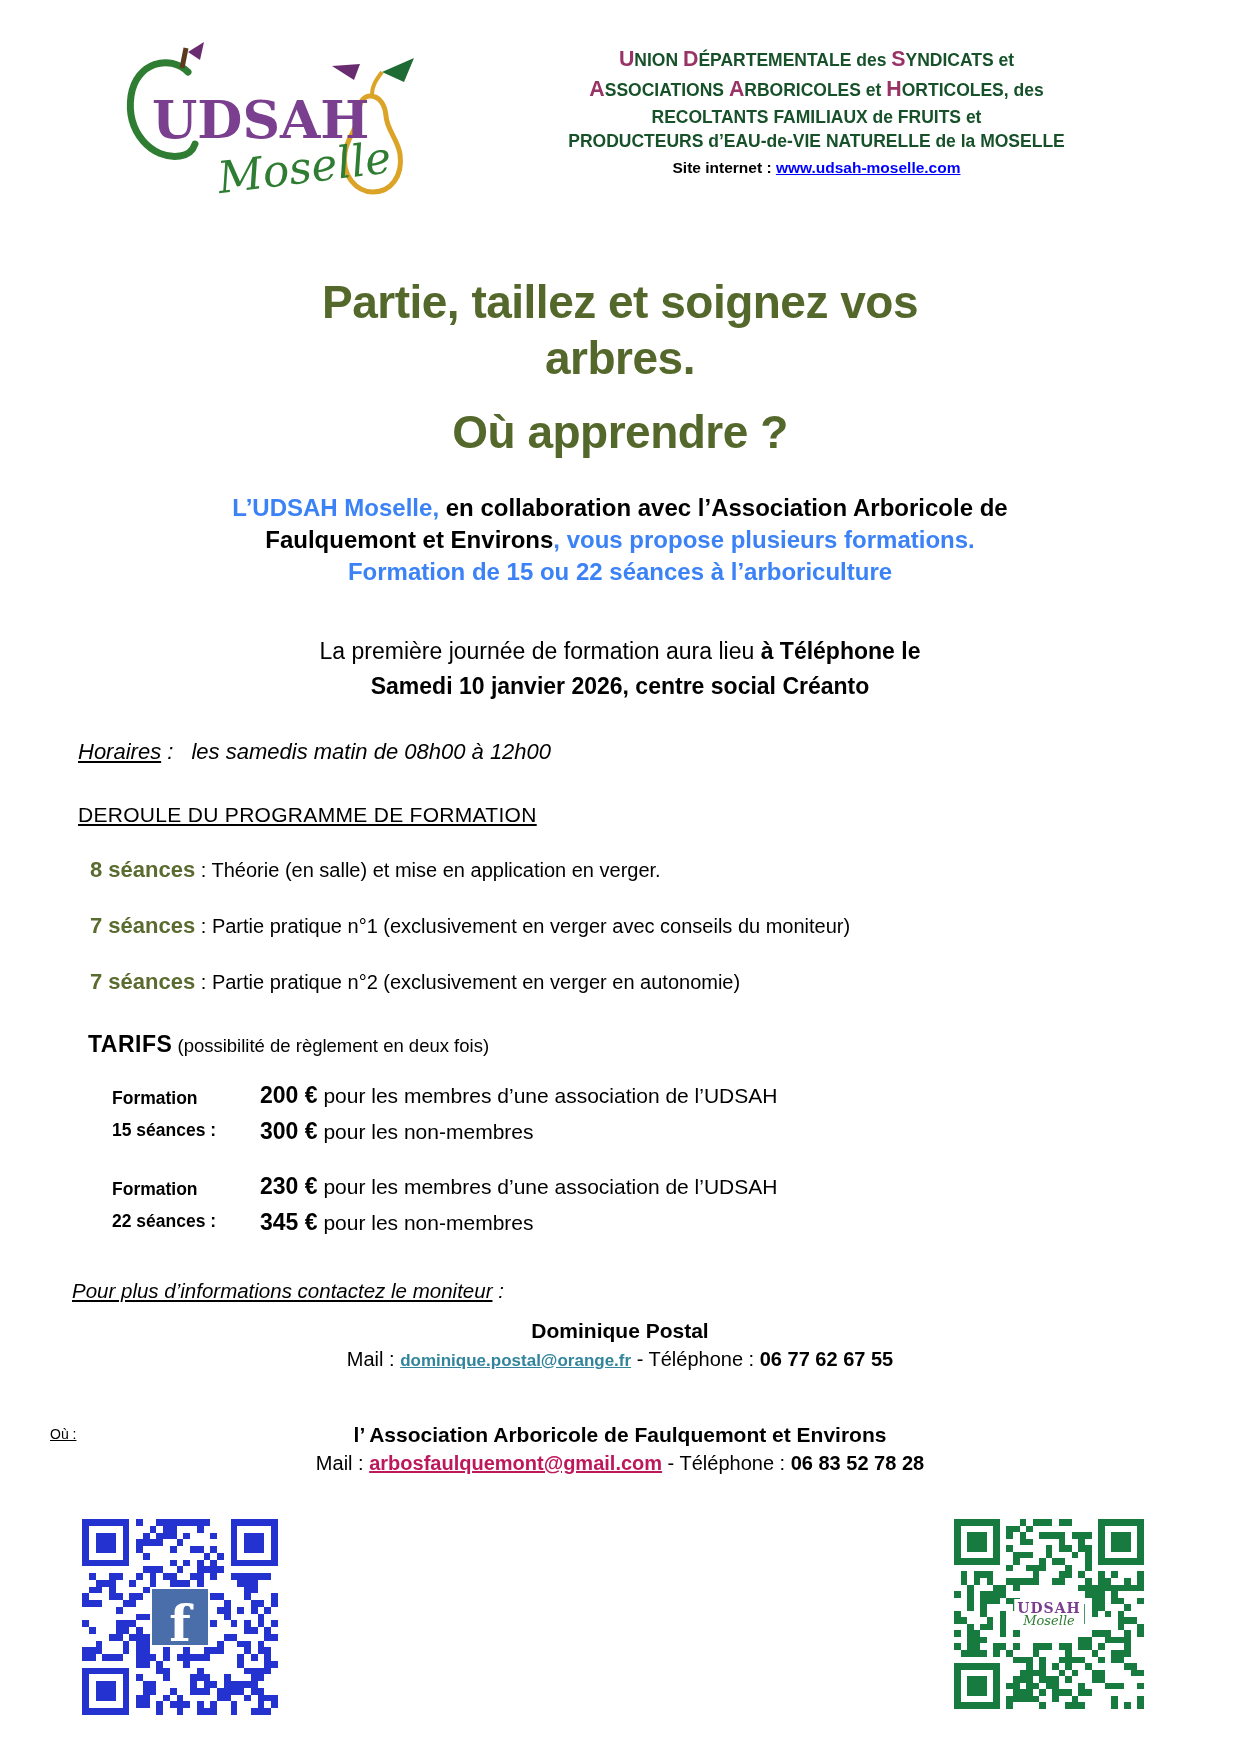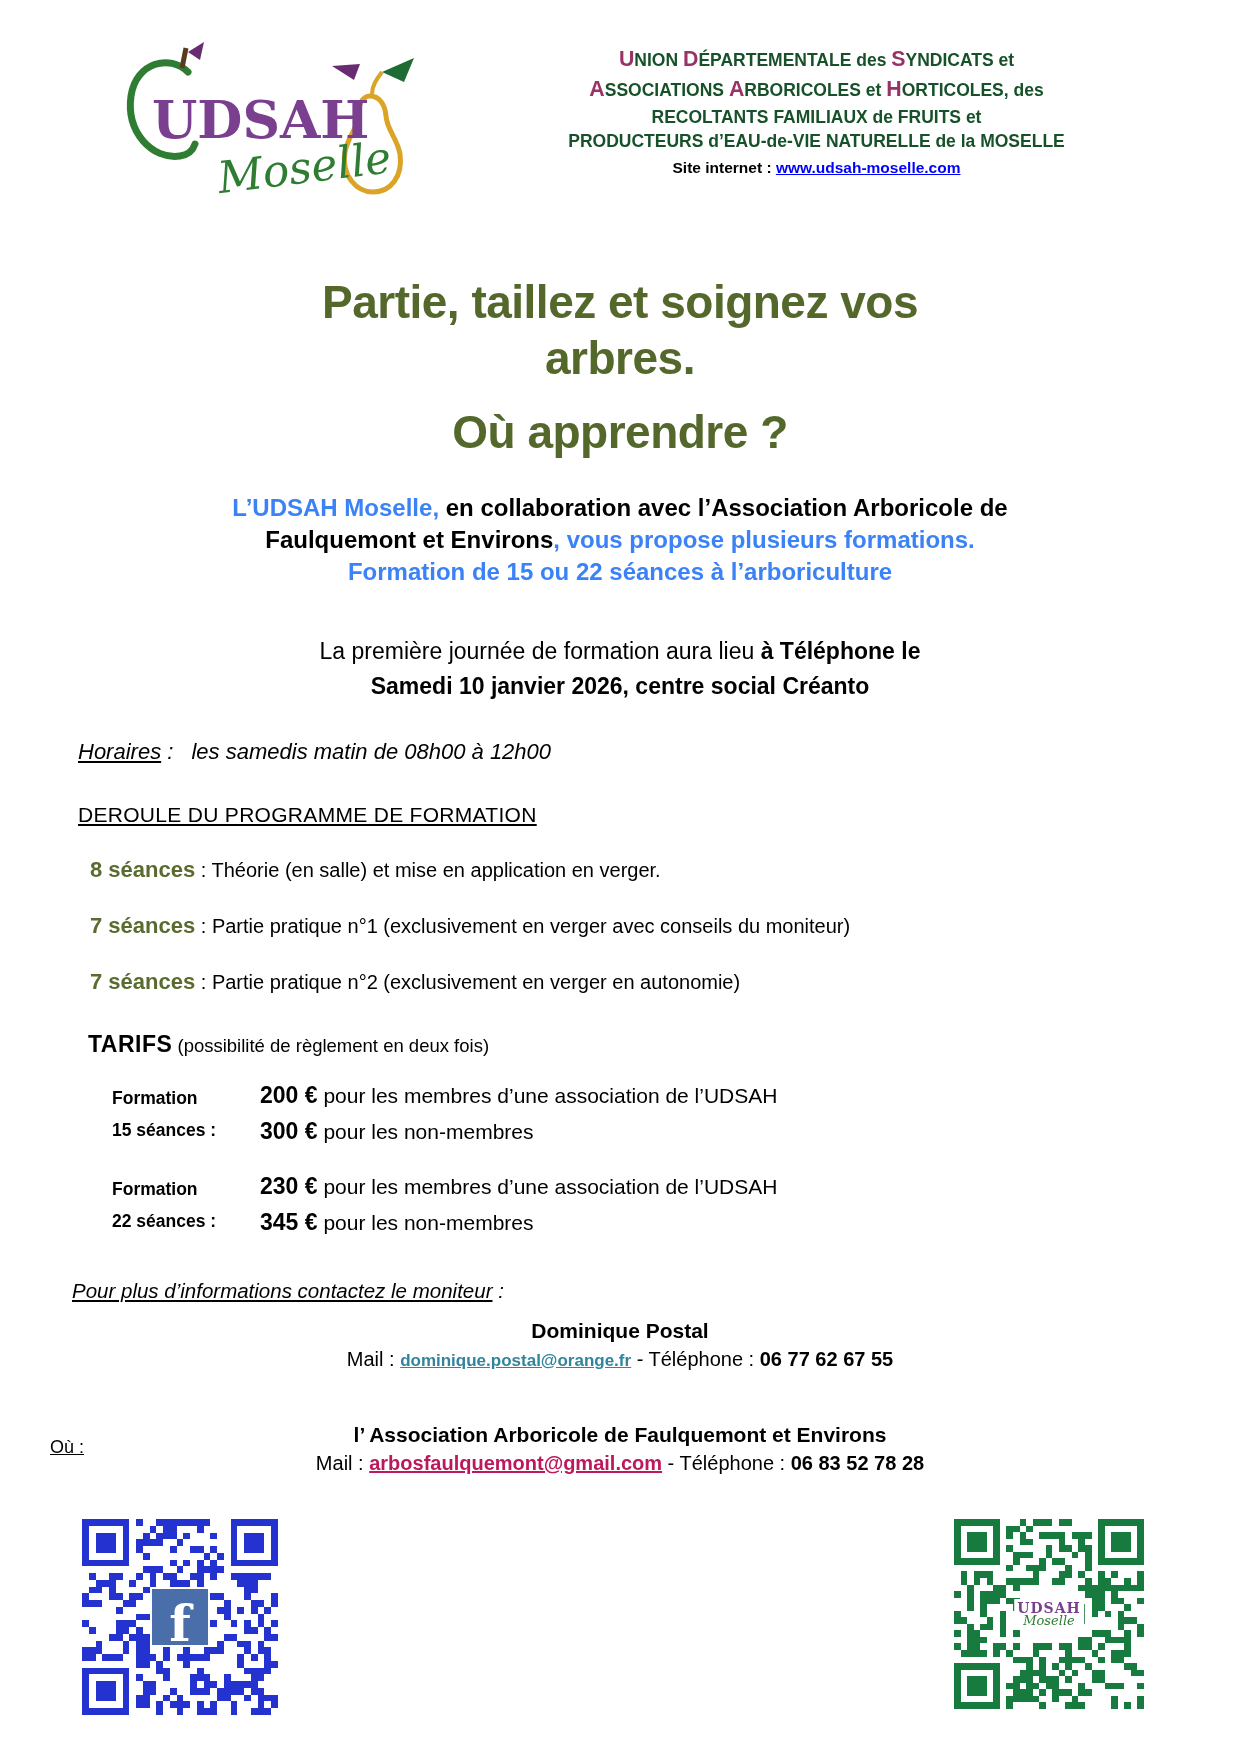--- a/index.html
+++ b/index.html
@@ -42,21 +42,21 @@
   .price{font-weight:bold;font-size:23px;}
   
   .contact-heading{margin:38px 0 0 72px;font-size:20.5px;font-style:italic;}
   .contact-heading .u{text-decoration:underline;}
   .contact-name{margin-top:16px;text-align:center;font-weight:bold;font-size:21px;}
   .mail-line{margin-top:5px;text-align:center;font-size:20px;}
   .email-sm{color:#31849b;text-decoration:underline;font-weight:bold;font-size:17px;cursor:pointer;}
   .email-lg{color:#be185d;text-decoration:underline;font-weight:bold;font-size:20px;cursor:pointer;}
   
   .where{position:relative;margin-top:52px;}
-  .where-label{position:absolute;left:50px;top:14px;font-size:18px;text-decoration:underline;}
+  .where-label{position:absolute;left:50px;top:3px;font-size:14px;text-decoration:underline;}
   .where-label .u{text-decoration:underline;}
   .where-name{text-align:center;font-weight:bold;font-size:21px;}
   
   .qr-row{display:flex;justify-content:space-between;align-items:flex-start;margin:44px 96px 0 82px;}
   .qr{position:relative;}
   .qr-canvas svg{display:block;}
   .qr-center{position:absolute;left:50%;top:50%;transform:translate(-50%,-50%);}
   .fb-tile{width:56px;height:56px;background:#4a6ea9;color:#fff;display:flex;align-items:flex-end;justify-content:center;
            font-family:"DejaVu Serif",serif;font-weight:bold;font-size:50px;line-height:0.86;overflow:hidden;}
   .mini-logo{text-align:center;background:#fff;padding:1px 3px;}

